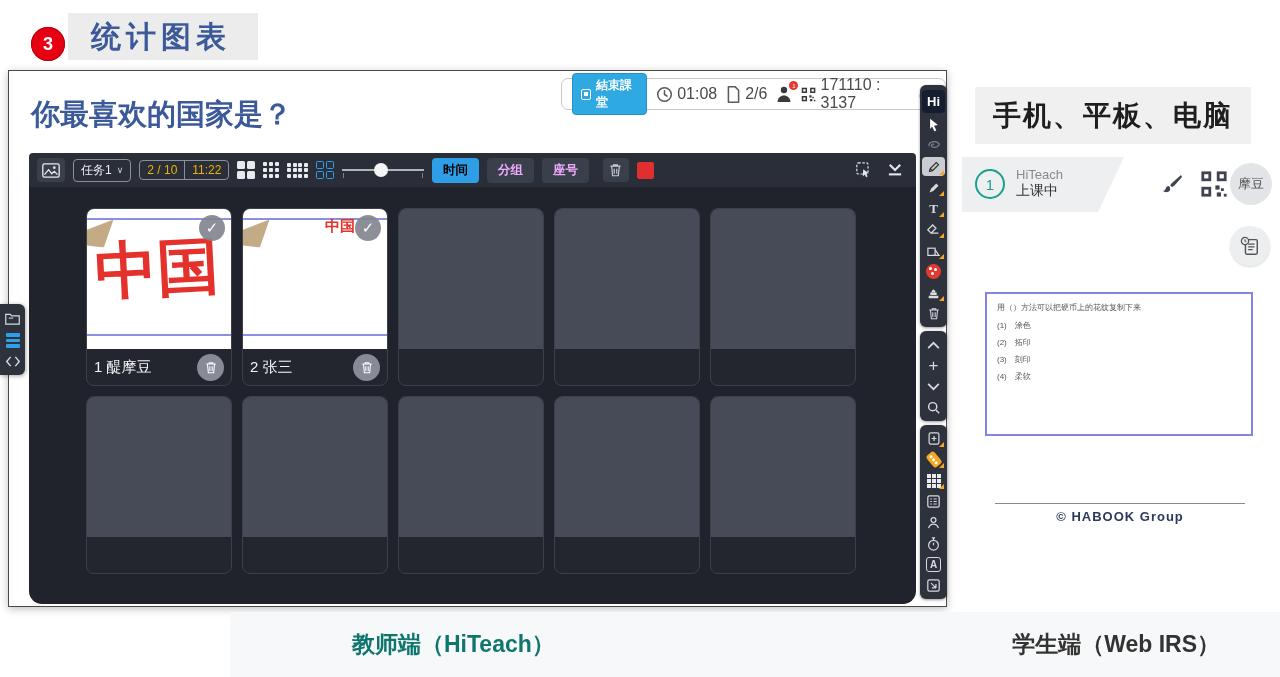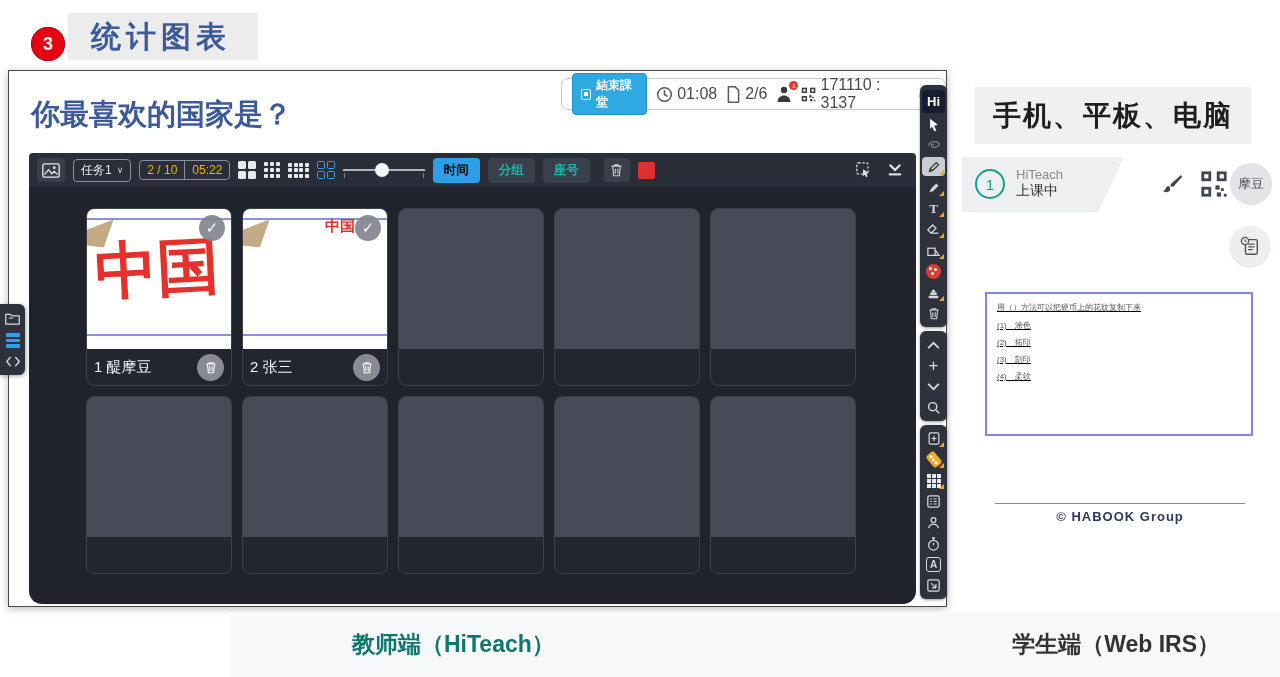--- a/index.html
+++ b/index.html
@@ -50,21 +50,21 @@
   .g9 { display:grid; grid-template-columns:repeat(3,4px); grid-template-rows:repeat(3,4px); gap:2px; cursor:pointer;}
   .g9 i { background:#e8eaee; border-radius:1px; }
   .g12 { display:grid; grid-template-columns:repeat(4,4px); grid-template-rows:repeat(3,4px); gap:1.5px; cursor:pointer;}
   .g12 i { background:#e8eaee; border-radius:1px; }
   .g4o { display:grid; grid-template-columns:repeat(2,8px); grid-template-rows:repeat(2,8px); gap:2px; cursor:pointer;}
   .g4o i { border:1.5px solid #2f9fe8; border-radius:1.5px; }
   .slider { position:relative; width:82px; height:16px; cursor:pointer; }
   .slider .track { position:absolute; left:0; right:0; top:7px; height:2px; background:#aeb3bc; }
   .slider .knob { position:absolute; left:32px; top:1px; width:14px; height:14px; border-radius:50%; background:#f4f5f7; }
   .slider .tick { position:absolute; top:11px; width:1px; height:5px; background:#7b808a; }
-  .tab { font-size:12.5px; font-weight:bold; color:#14b8a6; background:#3a3f4c; padding:4px 11px; border-radius:4px; cursor:pointer;}
+  .tab { font-size:12.5px; font-weight:bold; color:#f0abfc; background:#3a3f4c; padding:4px 11px; border-radius:4px; cursor:pointer;}
   .tab.active { background:#2e9fe6; color:#000000; }
   .trash-btn { width:26px; height:24px; color:#c9ccd3; }
   .red-btn { width:17px; height:17px; background:#e02f2f; border-radius:2px; cursor:pointer; }
   .tb-right { margin-left:auto; display:flex; align-items:center; gap:14px; padding-right:4px; }
   .tb-icon { color:#e4e6ea; cursor:pointer; display:flex; }
 
   
   .grid { position:absolute; left:57px; top:55px; display:grid; grid-template-columns:repeat(5,146px);
     grid-auto-rows:178px; column-gap:10px; row-gap:10px; }
   .card { border:1px solid #3c4049; border-radius:8px; background:#23262e; overflow:hidden; display:flex; flex-direction:column; }
@@ -126,21 +126,21 @@
   .app-name { position:absolute; left:54px; top:10px; font-size:13px; color:#8a8a8a; }
   .live-text { position:absolute; left:54px; top:25px; font-size:14px; color:#333; }
   .brush-ic { position:absolute; left:198px; top:15px; color:#3f4450; display:flex; cursor:pointer;}
   .qr-ic { position:absolute; left:238px; top:13px; color:#3f4450; display:flex; cursor:pointer;}
   .stud-avatar { position:absolute; right:8px; top:6px; width:42px; height:42px; border-radius:50%;
     background:#e2e4e8; color:#555; font-size:13px; display:flex; align-items:center; justify-content:center; cursor:pointer;}
   .task-btn { position:absolute; left:1230px; top:226px; width:40px; height:40px; border-radius:50%;
     background:#eceef0; display:flex; align-items:center; justify-content:center; color:#555; cursor:pointer;
     box-shadow:0 1px 2px rgba(0,0,0,.15); }
   .board { position:absolute; left:985px; top:292px; width:268px; height:144px; background:#fff;
-    border:2px solid #8286e2; padding:8px 10px;text-decoration:underline; }
+    border:2px solid #8286e2; padding:8px 10px; }
   .bq-title { font-size:8px; color:#555; margin-bottom:7px; white-space:nowrap; overflow:hidden; }
   .bq-opt { font-size:8px; color:#555; margin-bottom:6px; }
   .habook-line { position:absolute; left:995px; top:503px; width:250px; height:1px; background:#8a8a8a; }
   .habook { position:absolute; left:995px; top:509px; width:250px; text-align:center; font-size:13px;
     font-weight:bold; color:#2e3a5c; letter-spacing:1px; }
 
   
   .caption-bar { position:absolute; left:230px; top:612px; width:1050px; height:65px; background:#f7f8f9; }
   .cap-teacher { position:absolute; left:122px; top:17px; font-size:23px; font-weight:bold; color:#0f766e; }
   .cap-student { position:absolute; right:60px; top:17px; font-size:23px; font-weight:bold; color:#333; }
@@ -212,21 +212,21 @@
               <path d="M3 14l5-6 4 5 3-3 4 4" fill="none" stroke="#e8eaee" stroke-width="1.6"></path>
               <circle cx="15" cy="5.5" r="1.6" fill="#e8eaee"></circle>
             </svg>
         </div>
         <div class="chip">
           <span>任务1</span>
           <span class="caret">∨</span>
         </div>
         <div class="chip-joined">
           <span>2 / 10</span>
-          <span>05:22</span>
+          <span>11:22</span>
         </div>
         <div class="g4">
             <i></i>
             <i></i>
             <i></i>
             <i></i>
           </div>
         <div class="g9">
             <i></i>
             <i></i>

